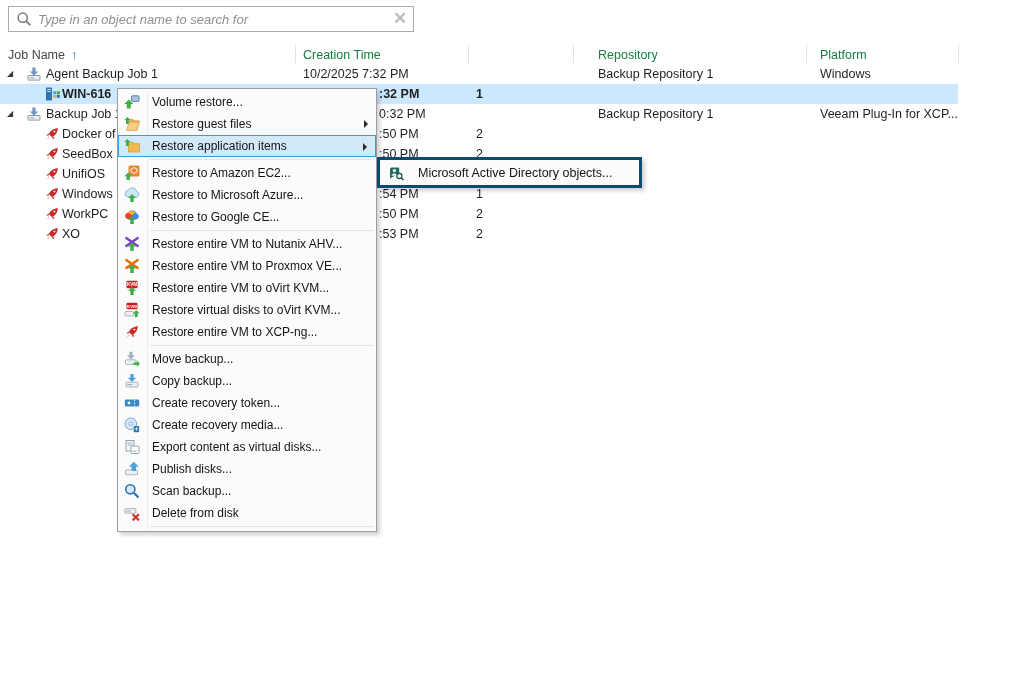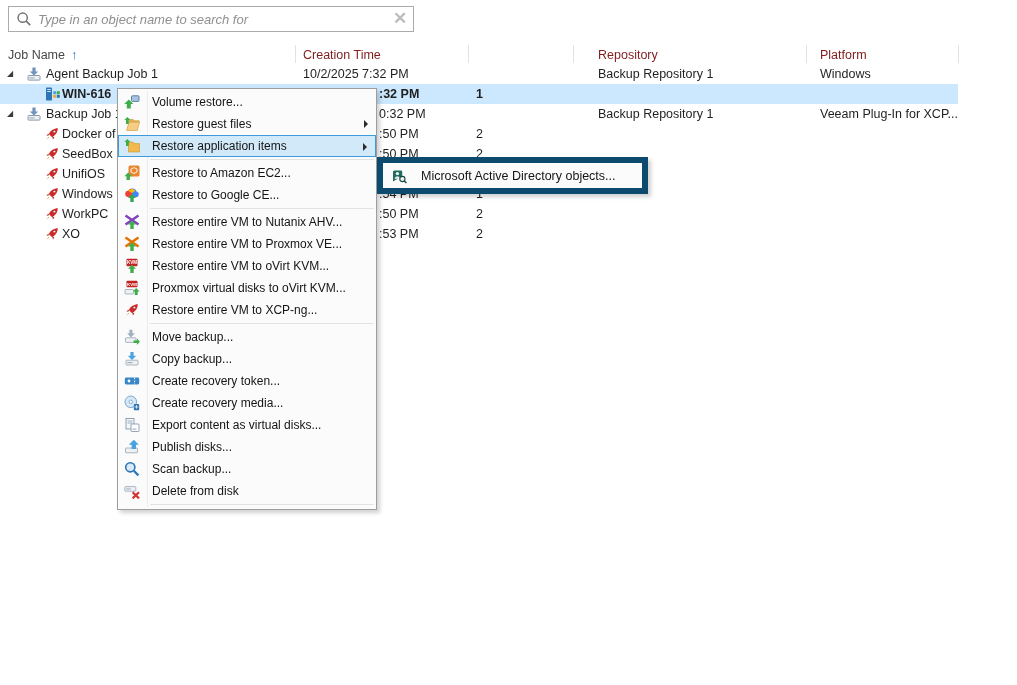--- a/index.html
+++ b/index.html
@@ -19,21 +19,21 @@
     font-family:"Liberation Sans",sans-serif;font-size:13px;color:#15803d;min-width:0;
   }
   .search-box input::placeholder{font-style:italic;color:#8f8f8f;opacity:1;}
   .clear-btn{
     flex:0 0 auto;width:26px;text-align:center;color:#bdbdbd;
     font-size:17px;font-weight:bold;line-height:22px;cursor:default;user-select:none;
   }
   
   .col-header{
     position:absolute;top:46px;height:18px;line-height:18px;
-    font-size:12.5px;color:#7f1d1d;white-space:nowrap;cursor:default;
+    font-size:12.5px;color:#15803d;white-space:nowrap;cursor:default;
   }
   .col-header.first{color:#474747;}
   .sort-arrow{color:#1c6fbb;font-size:13px;margin-left:6px;}
   .col-sep{position:absolute;top:45px;height:18px;width:1px;background:#e2e2e2;}
   
   #rows{position:absolute;left:0;top:0;}
   .row{position:absolute;left:0;width:958px;height:20px;background:transparent;}
   .row.selected{background:#cce8ff;}
   .row .cell{position:absolute;top:0;height:20px;line-height:20px;font-size:12.5px;color:#1f1f1f;white-space:nowrap;}
   .expander{position:absolute;left:4px;top:0;width:12px;height:20px;line-height:19px;font-size:8px;color:#3c3c3c;text-align:center;}
@@ -64,21 +64,21 @@
   }
   .menu-item.highlighted .mi-icon{margin-left:5px;}
   .submenu-arrow{
     position:absolute;right:8px;top:7px;width:0;height:0;z-index:1;
     border-left:4px solid #2b2b2b;border-top:4px solid transparent;border-bottom:4px solid transparent;
   }
   .menu-sep{height:1px;background:#e3e3e3;margin:2px 2px 2px 32px;}
   
   .submenu{
     position:absolute;left:377px;top:157px;width:259px;background:#fbfbfb;
-    border:6px solid #0c4a6e;box-shadow:3px 3px 4px rgba(0,0,0,0.18);padding:1px 0;
+    border:3px solid #0c4a6e;box-shadow:3px 3px 4px rgba(0,0,0,0.18);padding:1px 0;
   }
   .submenu .menu-item{height:23px;}
   .submenu .mi-icon{margin-left:8px;}
   .submenu .mi-label{margin-left:14px;font-size:12.5px;}
 </style>
 </head>
 <body>
 
 <div class="search-box">
   <span class="search-glyph">
@@ -289,20 +289,29 @@
           <rect x="4.5" y="0.5" width="11" height="11" rx="1.6" fill="#e8862f"></rect>
           <path d="M10 2.6 13 4 v3 l-3 1.4 -3-1.4 V4 z" fill="none" stroke="#fff" stroke-width="0.9"></path>
           <path d="M4.2 7.4 8 11.2 H5.9 V15 H2.5 V11.2 H0.4 z" fill="#3fae49"></path>
         </svg>
       </span>
       <span class="mi-label">Restore to Amazon EC2...</span>
     </div>
     <div class="menu-item">
       <span class="mi-icon">
         <svg viewBox="0 0 16 16">
+          <path d="M3.6 9.8 a3.2 3.2 0 0 1 .6-6.3 A4.4 4.4 0 0 1 12.6 4.6 a2.9 2.9 0 0 1 -.3 5.7 z" fill="#cde6f5" stroke="#6fb3dd" stroke-width="0.8"></path>
+          <path d="M8 7 12 11 H9.7 V15 H6.3 V11 H4 z" fill="#3fae49"></path>
+        </svg>
+      </span>
+      <span class="mi-label">Restore to Microsoft Azure...</span>
+    </div>
+    <div class="menu-item">
+      <span class="mi-icon">
+        <svg viewBox="0 0 16 16">
           <path d="M3.6 10 a3.2 3.2 0 0 1 .6-6.3 A4.4 4.4 0 0 1 8 1.6 v8.4 z" fill="#ea4335"></path>
           <path d="M8 1.6 a4.4 4.4 0 0 1 4.6 3 A2.9 2.9 0 0 1 12.3 10.3 H8 z" fill="#4285f4"></path>
           <path d="M4.5 3.9 A4.4 4.4 0 0 1 11.5 3.6 L8 6 z" fill="#fbbc05"></path>
           <path d="M8 7 12 11 H9.7 V15 H6.3 V11 H4 z" fill="#34a853"></path>
         </svg>
       </span>
       <span class="mi-label">Restore to Google CE...</span>
     </div>
     <div class="menu-sep"></div>
     <div class="menu-item">
@@ -335,21 +344,21 @@
     </div>
     <div class="menu-item">
       <span class="mi-icon">
         <svg viewBox="0 0 16 16">
           <rect x="2.5" y="0.8" width="11" height="6.4" rx="1" fill="#c32222"></rect>
           <text x="8" y="5.6" font-size="4.4" font-family="Liberation Sans,sans-serif" font-weight="bold" fill="#fff" text-anchor="middle">KVM</text>
           <rect x="1" y="9.5" width="8.5" height="4.5" rx="0.8" fill="#eef1f4" stroke="#8a99a8" stroke-width="0.7"></rect>
           <path d="M12.2 8 15.6 11.4 H13.7 V15 H10.7 V11.4 H8.8 z" fill="#3fae49"></path>
         </svg>
       </span>
-      <span class="mi-label">Proxmox virtual disks to oVirt KVM...</span>
+      <span class="mi-label">Restore virtual disks to oVirt KVM...</span>
     </div>
     <div class="menu-item">
       <span class="mi-icon">
         <svg viewBox="0 0 16 16">
           <path d="M13.8 2.2 c-3.6 0 -7.2 2.2 -9 5.7 l3.3 3.3 c3.5-1.8 5.7-5.4 5.7-9 z" fill="#cf2828"></path>
           <circle cx="10.4" cy="5.6" r="1.2" fill="#fff" stroke="#8c1a1a" stroke-width="0.5"></circle>
           <path d="M5 7.6 2.4 9.2 4.4 9.8 z" fill="#a82020"></path>
           <path d="M8.4 11 9 13.6 10.4 11.2 z" fill="#a82020"></path>
           <path d="M4.6 10.8 2.2 13.8 5.2 11.4 z" fill="#f0a33c"></path>
         </svg>

